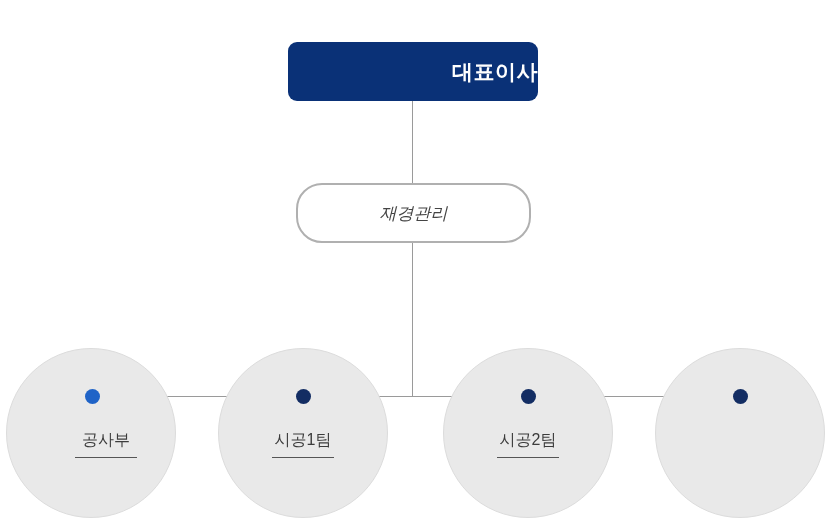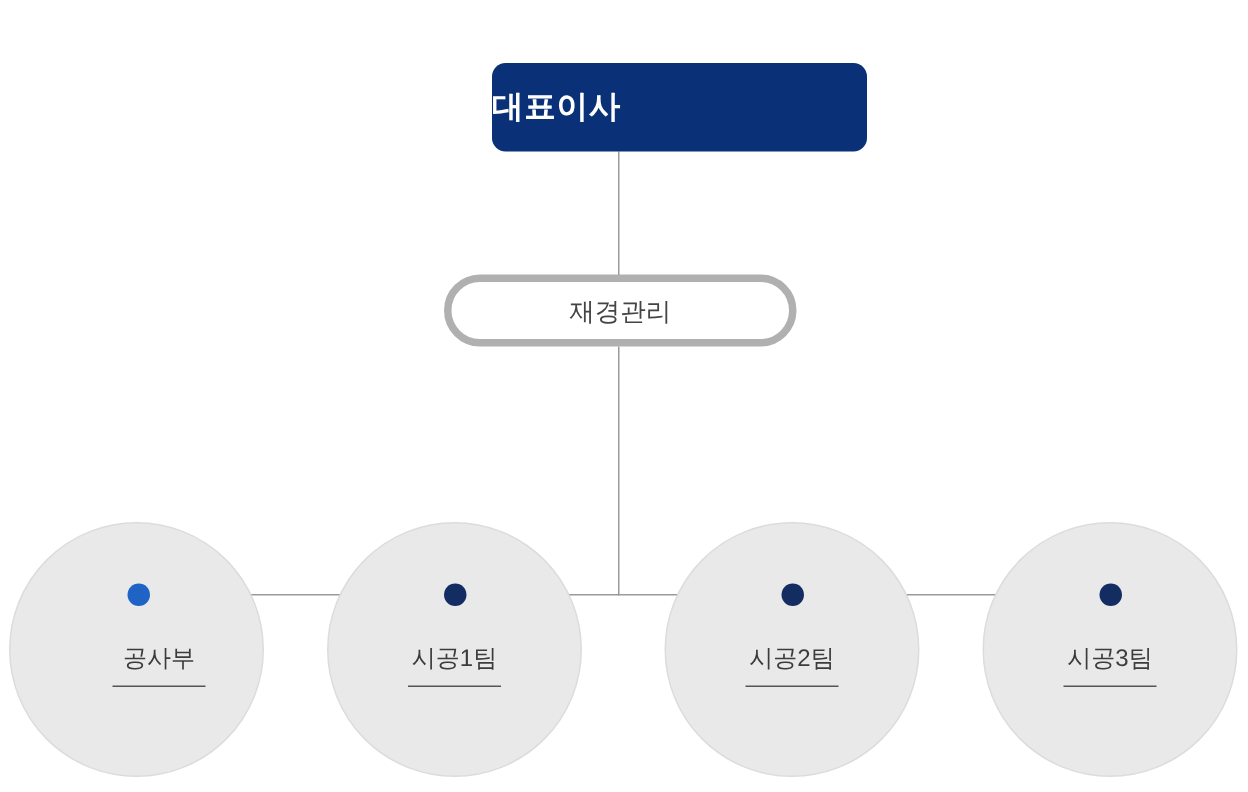--- a/index.html
+++ b/index.html
@@ -50,47 +50,47 @@
   .ceo-box {
     position: absolute;
     left: 288px;
     top: 42px;
     width: 250px;
     height: 59px;
     background: #0a3177;
     border-radius: 9px;
     display: flex;
     align-items: center;
-    justify-content: flex-start;
+    justify-content: flex-end;
     z-index: 3;
-    margin-left: 40px;
   }
   .ceo-label {
     color: #ffffff;
     font-size: 21px;
     font-weight: bold;
     letter-spacing: 0.5px;
     line-height: 1;
   }
 
   
   .staff-box {
     position: absolute;
     left: 296px;
     top: 183px;
     width: 235px;
-    height: 48px;
+    height: 60px;
     background: #ffffff;
-    border: 5px solid #b91c1c;
+    border: 2px solid #b91c1c;
     border-radius: 26px;
     display: flex;
     align-items: center;
     justify-content: center;
     box-sizing: border-box;
     z-index: 3;
+    font-style: italic;
   }
   .staff-label {
     color: #444444;
     font-size: 17px;
     line-height: 1;
   }
 
   
   .dept-circle {
     position: absolute;
@@ -178,18 +178,14 @@
     <div class="dept-underline"></div>
   </div>
   <div class="dept-text t1">
     <span class="dept-label">시공1팀</span>
     <div class="dept-underline"></div>
   </div>
   <div class="dept-text t2">
     <span class="dept-label">시공2팀</span>
     <div class="dept-underline"></div>
   </div>
-  <div class="dept-text t3">
-    <span class="dept-label">시공3팀</span>
-    <div class="dept-underline"></div>
-  </div>
 
 </div>
 
 </body></html>

